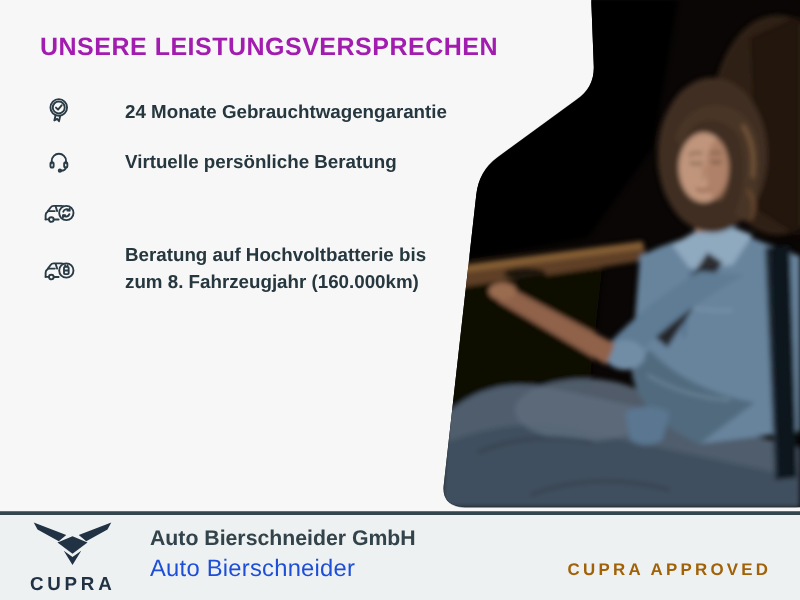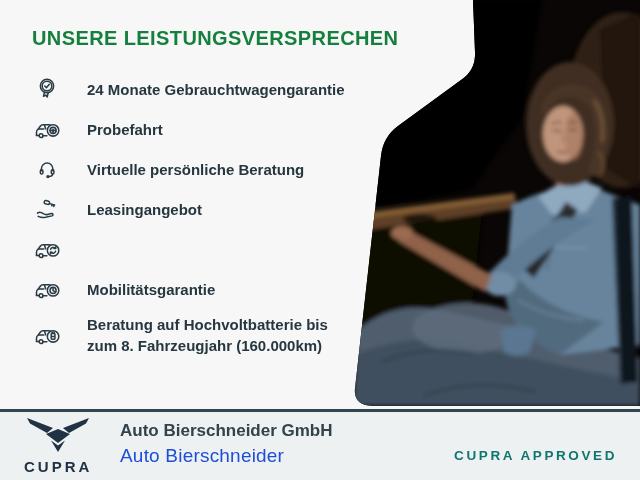--- a/index.html
+++ b/index.html
@@ -2,40 +2,40 @@
 <html><head>
 <meta charset="utf-8">
 <style>
   html,body{margin:0;padding:0;}
   body{
     width:640px;height:480px;position:relative;overflow:hidden;
     background:#f6f7f6;font-family:"Liberation Sans",sans-serif;
   }
   .title{
     position:absolute;left:32px;top:27px;margin:0;
-    font-size:20px;font-weight:700;letter-spacing:.4px;color:#15803d;
+    font-size:20px;font-weight:700;letter-spacing:.4px;color:#a21caf;
   }
   .benefits{position:absolute;left:32px;top:74px;display:flex;flex-direction:column;gap:10px;}
-  .row{display:flex;align-items:center;gap:25px;min-height:30px;}
+  .row{display:flex;align-items:center;gap:38px;min-height:30px;}
   .row .ic{width:30px;height:30px;flex:0 0 30px;display:flex;align-items:center;justify-content:center;}
   .row .label{font-size:15px;font-weight:700;color:#26373f;line-height:21px;}
   .row .label .l2{display:block;}
   .photo{position:absolute;top:0;right:0;display:block;}
   .footer{
     position:absolute;left:0;right:0;bottom:0;height:71px;background:#eef1f1;
     border-top:3px solid #33454d;box-sizing:border-box;
   }
   .logo{position:absolute;left:24px;top:5px;width:68px;text-align:center;color:#203243;}
   .cupra-word{font-size:15px;font-weight:700;letter-spacing:3px;margin-top:1px;color:#203243;}
   .dealer{position:absolute;left:120px;top:9px;color:#32434b;}
   .dealer-small{font-size:17px;font-weight:600;}
   .dealer-large{font-size:19px;font-weight:400;letter-spacing:.2px;margin-top:4px;color:#1d4ed8;}
   .approved{
     position:absolute;right:23px;top:36px;
-    font-size:13.5px;font-weight:700;letter-spacing:2.6px;color:#0f766e;
+    font-size:13.5px;font-weight:700;letter-spacing:2.6px;color:#a16207;
   }
 </style>
 </head>
 <body>
 
 <h1 class="title">UNSERE LEISTUNGSVERSPRECHEN</h1>
 
 <div class="benefits">
   <div class="row">
     <span class="ic">
@@ -47,95 +47,46 @@
       <path d="M9.8 14.7 l-.8 3.6 1.9-1.1 1.3 1.6 .8-3.6"></path>
           </g>
         </svg>
       </span>
     <span class="label">24 Monate Gebrauchtwagengarantie</span>
   </div>
   <div class="row">
     <span class="ic">
         <svg width="28" height="28" viewBox="0 0 24 24">
           <g fill="none" stroke="#2a3b45" stroke-width="1.3" stroke-linecap="round" stroke-linejoin="round">
-    <path d="M3 17.6 v-2.9 c0-1 .4-1.8 1.2-2.3 l2.2-3 c.5-.7 1.3-1.1 2.1-1.1 h5.4 c.9 0 1.7.4 2.2 1.1 l1.5 2.1"></path>
-    <path d="M3 17.6 h2"></path>
-            <circle cx="6.9" cy="17.7" r="1.6"></circle>
-            <path d="M8.7 17.7 h3.2"></path>
-    <path d="M4.7 11.9 h4.6"></path>
-            <path d="M9.9 8.7 l1 3.2"></path>
-    <circle cx="17.2" cy="13.2" r="4.9" fill="#f6f7f6"></circle>
-            <circle cx="17.2" cy="13.2" r="2.6"></circle>
-            <circle cx="17.2" cy="13.2" r=".5" fill="#2a3b45"></circle>
-      <path d="M14.6 13.2 h1.7 M18.1 13.2 h1.7 M17.2 14.3 v1.5"></path>
-          </g>
-        </svg>
-      </span>
-    <span class="label">Probefahrt</span>
-  </div>
-  <div class="row">
-    <span class="ic">
-        <svg width="28" height="28" viewBox="0 0 24 24">
-          <g fill="none" stroke="#2a3b45" stroke-width="1.3" stroke-linecap="round" stroke-linejoin="round">
       <path d="M7.2 13.4 v-1.6 a4.9 4.9 0 0 1 9.8 0 v1.6"></path>
       <rect x="6.3" y="12.7" width="2.2" height="3.6" rx="1.1"></rect>
       <rect x="15.7" y="12.7" width="2.2" height="3.6" rx="1.1"></rect>
       <path d="M16.8 16.3 c0 1.6-1.8 2.2-3.5 2.2"></path>
             <circle cx="12.8" cy="18.5" r=".8"></circle>
           </g>
         </svg>
       </span>
     <span class="label">Virtuelle persönliche Beratung</span>
-  </div>
-  <div class="row">
-    <span class="ic">
-        <svg width="28" height="28" viewBox="0 0 24 24">
-          <g fill="none" stroke="#2a3b45" stroke-width="1.3" stroke-linecap="round" stroke-linejoin="round">
-      <rect x="9.6" y="5" width="4.6" height="2.8" rx="1.2" transform="rotate(14 11.9 6.4)"></rect>
-      <path d="M14.1 7.4 l4.4 1.2 M16.4 8 l-.3 1.3 M18.1 8.5 l-.3 1.3"></path>
-      <path d="M4.4 18.3 c2 .9 4.2 1.2 6.3 .8 l5.6-1.2 c.6-.15.95-.7.75-1.3 -.2-.55-.8-.85-1.35-.7 l-3.2.8 c-1.1.25-2.3.1-3.3-.45 l-2-1.1 c-1.1-.6-2.4-.4-3.3.4"></path>
-          </g>
-        </svg>
-      </span>
-    <span class="label">Leasingangebot</span>
   </div>
   <div class="row">
     <span class="ic">
         <svg width="28" height="28" viewBox="0 0 24 24">
           <g fill="none" stroke="#2a3b45" stroke-width="1.3" stroke-linecap="round" stroke-linejoin="round">
     <path d="M3 17.6 v-2.9 c0-1 .4-1.8 1.2-2.3 l2.2-3 c.5-.7 1.3-1.1 2.1-1.1 h5.4 c.9 0 1.7.4 2.2 1.1 l1.5 2.1"></path>
     <path d="M3 17.6 h2"></path>
             <circle cx="6.9" cy="17.7" r="1.6"></circle>
             <path d="M8.7 17.7 h3.2"></path>
     <path d="M4.7 11.9 h4.6"></path>
             <path d="M9.9 8.7 l1 3.2"></path>
     <circle cx="17.2" cy="13.2" r="4.9" fill="#f6f7f6"></circle>
             <path d="M15.1 12.3 a2.4 2.4 0 0 1 4-.9 M19.3 14 a2.4 2.4 0 0 1-4 .9"></path>
       <path d="M19.5 10.1 v1.5 h-1.5 M14.9 16.2 v-1.5 h1.5"></path>
           </g>
         </svg>
       </span>
-  </div>
-  <div class="row">
-    <span class="ic">
-        <svg width="28" height="28" viewBox="0 0 24 24">
-          <g fill="none" stroke="#2a3b45" stroke-width="1.3" stroke-linecap="round" stroke-linejoin="round">
-    <path d="M3 17.6 v-2.9 c0-1 .4-1.8 1.2-2.3 l2.2-3 c.5-.7 1.3-1.1 2.1-1.1 h5.4 c.9 0 1.7.4 2.2 1.1 l1.5 2.1"></path>
-    <path d="M3 17.6 h2"></path>
-            <circle cx="6.9" cy="17.7" r="1.6"></circle>
-            <path d="M8.7 17.7 h3.2"></path>
-    <path d="M4.7 11.9 h4.6"></path>
-            <path d="M9.9 8.7 l1 3.2"></path>
-    <circle cx="17.2" cy="13.2" r="4.9" fill="#f6f7f6"></circle>
-            <circle cx="17.2" cy="13.2" r="2.6"></circle>
-            <path d="M17.2 11.8 v1.5 l1.1 .7"></path>
-          </g>
-        </svg>
-      </span>
-    <span class="label">Mobilitätsgarantie</span>
   </div>
   <div class="row">
     <span class="ic">
         <svg width="28" height="28" viewBox="0 0 24 24">
           <g fill="none" stroke="#2a3b45" stroke-width="1.3" stroke-linecap="round" stroke-linejoin="round">
     <path d="M3 17.6 v-2.9 c0-1 .4-1.8 1.2-2.3 l2.2-3 c.5-.7 1.3-1.1 2.1-1.1 h5.4 c.9 0 1.7.4 2.2 1.1 l1.5 2.1"></path>
     <path d="M3 17.6 h2"></path>
             <circle cx="6.9" cy="17.7" r="1.6"></circle>
             <path d="M8.7 17.7 h3.2"></path>
     <path d="M4.7 11.9 h4.6"></path>

